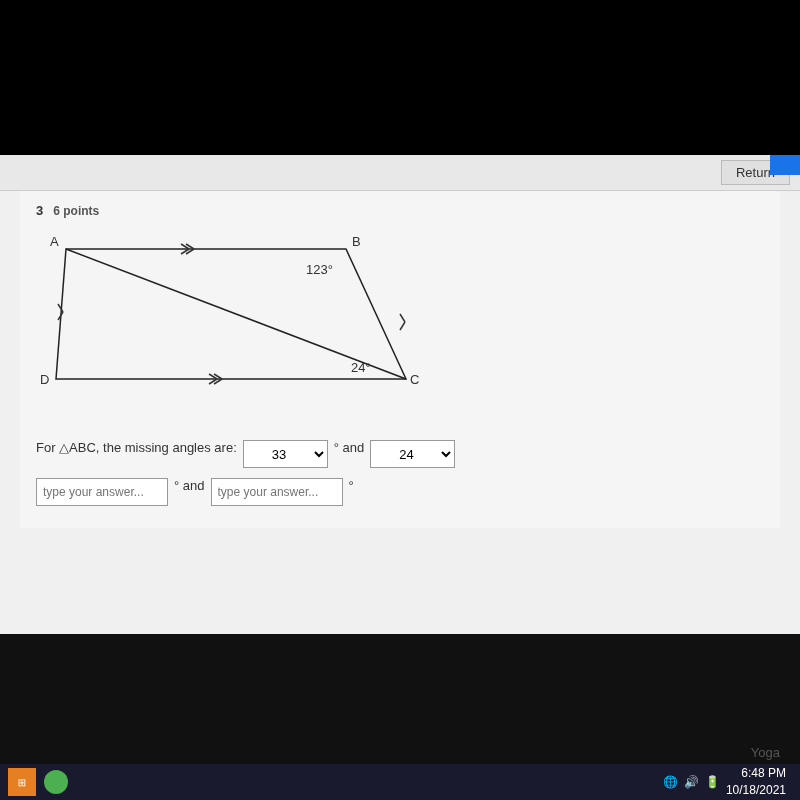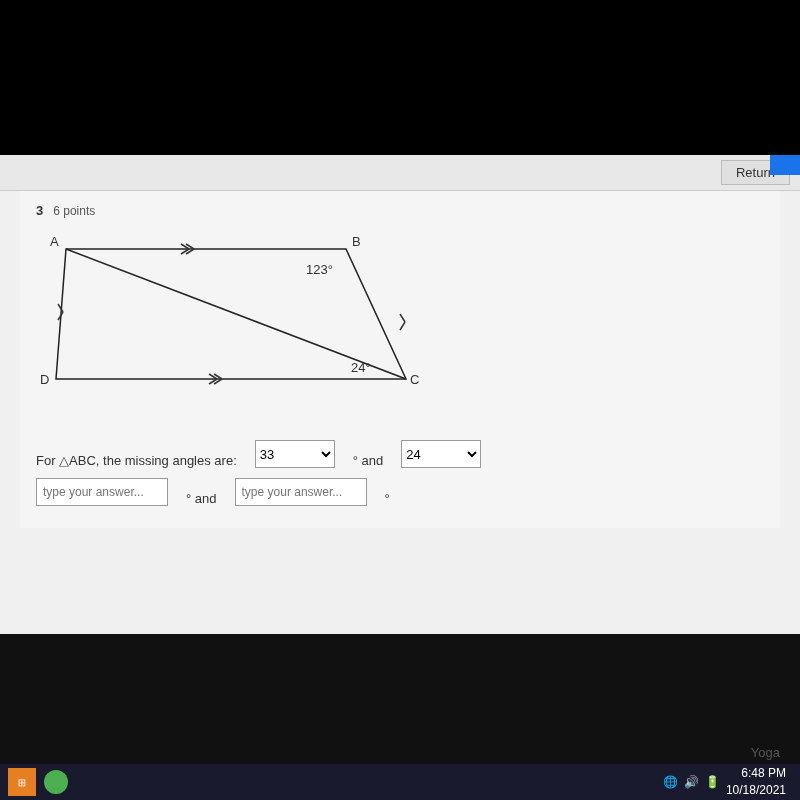--- a/index.html
+++ b/index.html
@@ -65,51 +65,52 @@
 
     .q-number {
       font-size: 13px;
       font-weight: bold;
       color: #333;
     }
 
     .q-points {
       font-size: 12px;
       color: #555;
+      font-weight: bold;
     }
 
     .q-text {
       font-size: 13px;
       color: #333;
       margin-bottom: 10px;
     }
 
     
     .diagram {
       position: relative;
       width: 420px;
       height: 200px;
       margin-bottom: 16px;
     }
 
     
     .answer-row {
       display: flex;
-      align-items: flex-end;
-      gap: 18px;
+      align-items: flex-start;
+      gap: 6px;
       font-size: 13px;
       color: #333;
       margin-bottom: 10px;
       flex-wrap: wrap;
     }
 
     .answer-select {
       border: 1px solid #999;
       background: #fff;
-      padding: 3px 0;
+      padding: 3px 24px;
       font-size: 13px;
       min-width: 80px;
       height: 28px;
     }
 
     .answer-input {
       border: 1px solid #999;
       background: #fff;
       padding: 3px 6px;
       font-size: 12px;

